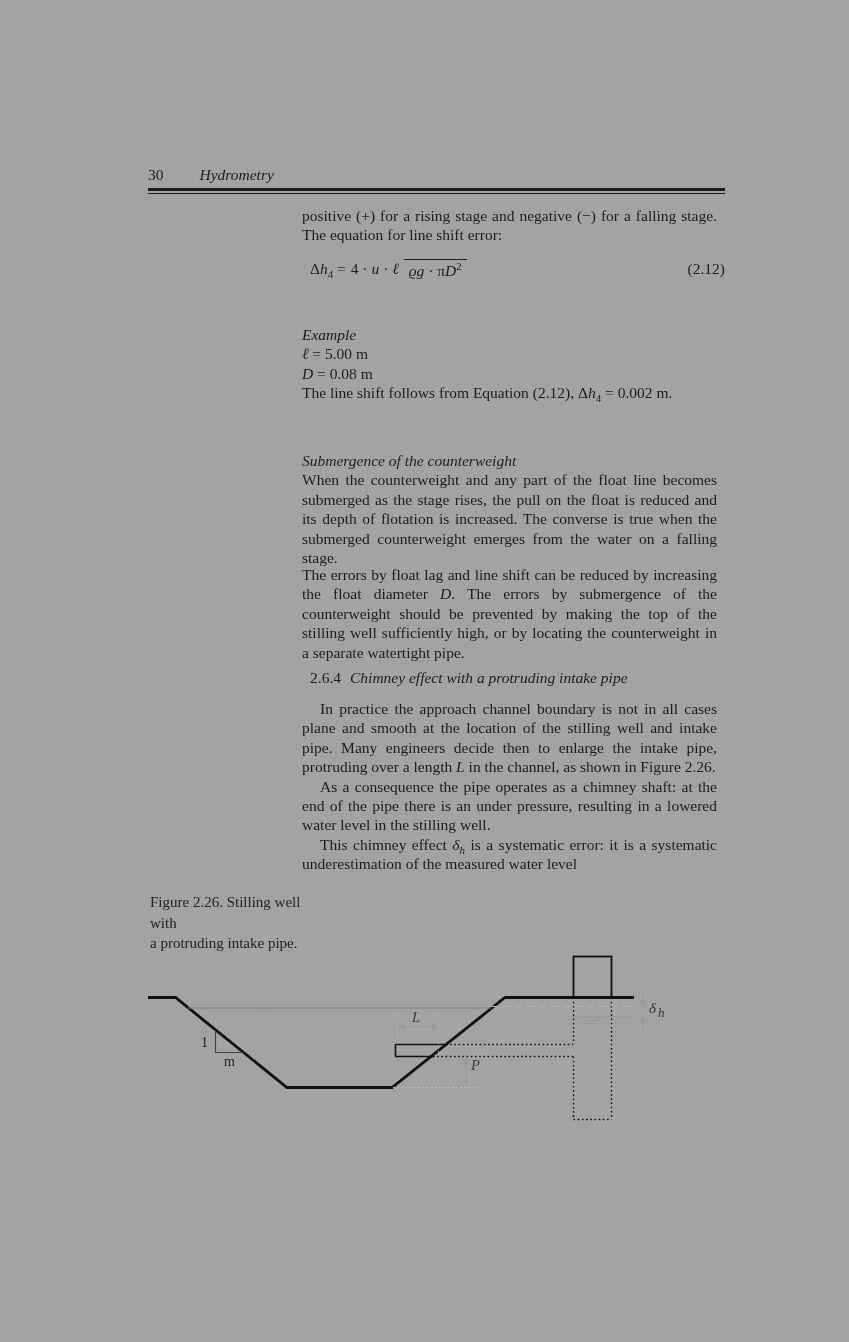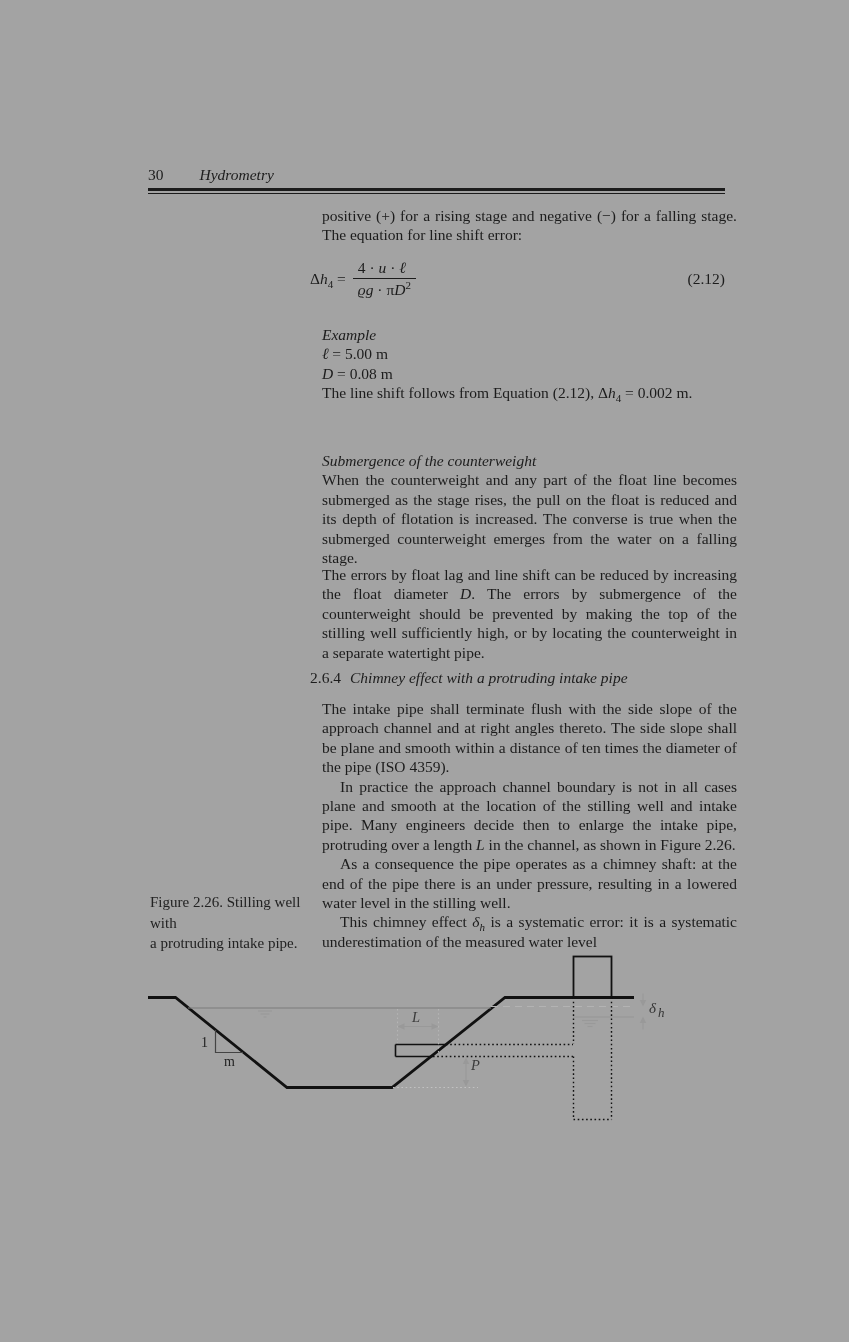--- a/index.html
+++ b/index.html
@@ -17,31 +17,31 @@
   }
   
   .running-head { position:absolute; left:148px; top:166px; width:577px; }
   .running-head .headline { font-size:15.5px; line-height:18px; }
   .page-num { display:inline-block; }
   .running-title { display:inline-block; font-style:italic; margin-left:36px; }
   .rule-thick { height:2.6px; background:#1c1c1c; margin-top:4px; }
   .rule-thin  { height:1px;  background:#1c1c1c; margin-top:2px; }
 
   
-  .col { position:absolute; left:322px; width:415px; font-size:15.5px; line-height:19.4px; text-align:justify; }
+  .col { position:absolute; left:302px; width:415px; font-size:15.5px; line-height:19.4px; text-align:justify; }
   .col p { margin:0; }
   .noalign { text-align:left; }
   .indent { text-indent:18px; }
   i, .it { font-style:italic; }
   sub { font-size:11px; line-height:0; }
   sup { font-size:11px; line-height:0; }
 
   
   .equation { position:absolute; left:310px; top:259px; width:415px; display:flex; align-items:center; font-size:15.5px; }
-  .frac { display:inline-flex; flex-direction:column; margin-left:7px; }
+  .frac { display:inline-flex; flex-direction:row; align-items:center; }
   .frac .num { padding:0 5px 2px 5px; line-height:17px; }
   .frac .den { border-top:1.3px solid #1c1c1c; padding:2px 5px 0 5px; line-height:17px; }
   .eq-number { margin-left:auto; }
 
   
   .ital-head { font-style:italic; }
   .sec-head { position:absolute; left:310px; top:669px; font-size:15.5px; }
   .sec-title { font-style:italic; margin-left:9px; }
 
   
@@ -91,21 +91,20 @@
 
   <div class="col" style="top:565px">
     <p><span>The errors by float lag and line shift can be reduced by increasing the float diameter </span><i>D</i><span>. The errors by submergence of the counterweight should be prevented by making the top of the stilling well sufficiently high, or by locating the counterweight in a separate watertight pipe.</span></p>
   </div>
 
   <div class="sec-head">
     <span>2.6.4</span><span class="sec-title">Chimney effect with a protruding intake pipe</span>
   </div>
 
   <div class="col" style="top:699px">
-    <p>The intake pipe shall terminate flush with the side slope of the approach channel and at right angles thereto. The side slope shall be plane and smooth within a distance of ten times the diameter of the pipe (ISO 4359).</p>
     <p class="indent"><span>In practice the approach channel boundary is not in all cases plane and smooth at the location of the stilling well and intake pipe. Many engineers decide then to enlarge the intake pipe, protruding over a length </span><i>L</i><span> in the channel, as shown in Figure 2.26.</span></p>
     <p class="indent">As a consequence the pipe operates as a chimney shaft: at the end of the pipe there is an under pressure, resulting in a lowered water level in the stilling well.</p>
     <p class="indent"><span>This chimney effect </span><i>δ</i><sub><i>h</i></sub><span> is a systematic error: it is a systematic underestimation of the measured water level</span></p>
   </div>
 
   <div class="fig-caption">
     <div>Figure 2.26. Stilling well with</div>
     <div>a protruding intake pipe.</div>
   </div>
 

